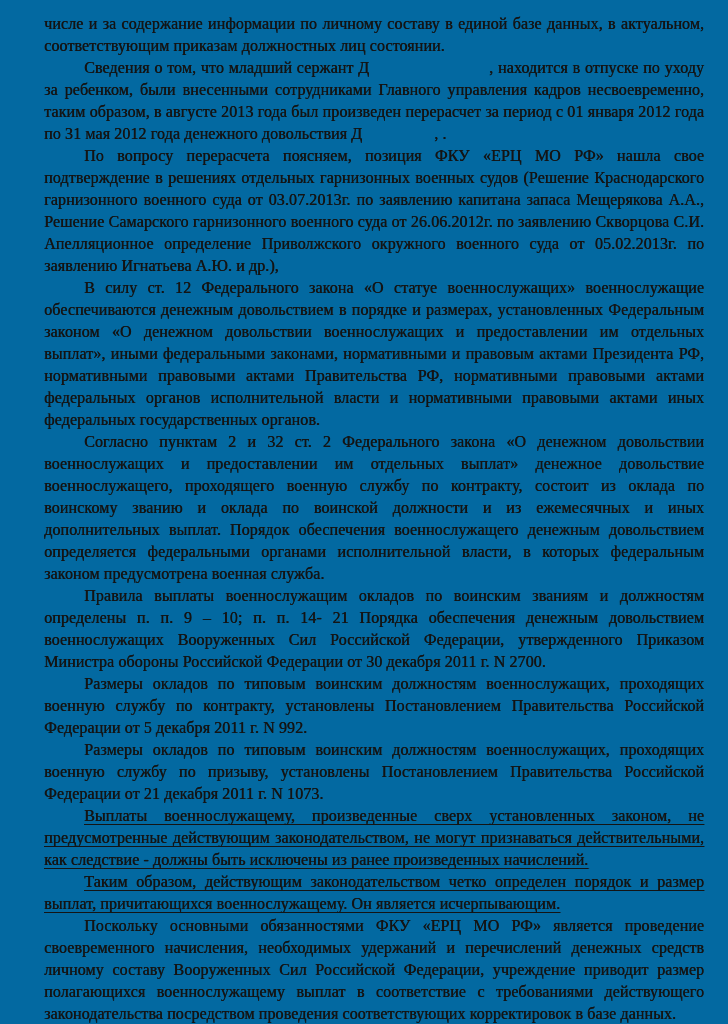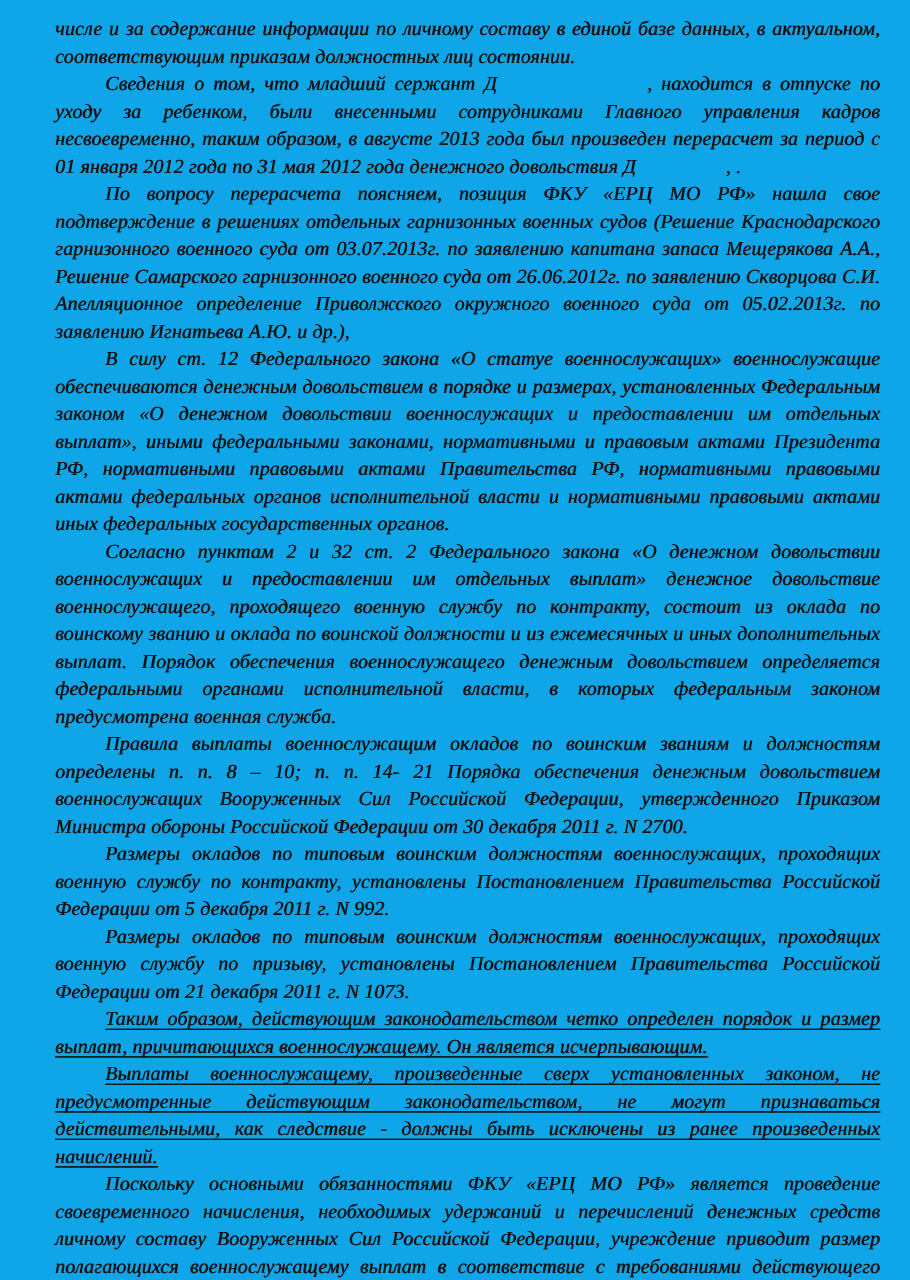--- a/index.html
+++ b/index.html
@@ -9,22 +9,21 @@
   }
   body {
     width: 728px;
     height: 1024px;
     overflow: hidden;
     position: relative;
   }
   .page {
     position: absolute;
     inset: 0;
-    background: #0ea5e9;
-    font-style: italic;
+    background: #0369a1;
   }
   .doc {
     position: absolute;
     left: 44px;
     top: 13px;
     width: 660px;
     font-family: "Liberation Serif", "DejaVu Serif", serif;
     font-size: 16px;
     line-height: 22px;
     color: #141414;
@@ -53,20 +52,20 @@
 </head>
 <body>
 
 <div class="page">
   <div class="doc">
       <p class="para"><span>числе и за содержание информации по личному составу в единой базе данных, в актуальном, соответствующим приказам должностных лиц состоянии.</span></p>
       <p class="para indent"><span>Сведения о том, что младший сержант Д</span><span class="gap" style="width: 120px;"></span><span>, находится в отпуске по уходу за ребенком, были внесенными сотрудниками Главного управления кадров несвоевременно, таким образом, в августе 2013 года был произведен перерасчет за период с 01 января 2012 года по 31 мая 2012 года денежного довольствия Д</span><span class="gap" style="width: 72px;"></span><span>, .</span></p>
       <p class="para indent"><span>По вопросу перерасчета поясняем, позиция ФКУ «ЕРЦ МО РФ» нашла свое подтверждение в решениях отдельных гарнизонных военных судов (Решение Краснодарского гарнизонного военного суда от 03.07.2013г. по заявлению капитана запаса Мещерякова А.А., Решение Самарского гарнизонного военного суда  от 26.06.2012г. по заявлению Скворцова С.И. Апелляционное определение Приволжского окружного военного суда от 05.02.2013г. по заявлению Игнатьева А.Ю. и др.),</span></p>
       <p class="para indent"><span>В силу ст. 12 Федерального закона «О статуе военнослужащих» военнослужащие обеспечиваются денежным довольствием в порядке и размерах, установленных Федеральным законом «О  денежном довольствии военнослужащих и  предоставлении им отдельных выплат», иными федеральными законами, нормативными и правовым актами Президента РФ, нормативными правовыми актами Правительства РФ, нормативными правовыми актами федеральных органов исполнительной власти и нормативными правовыми  актами иных федеральных государственных органов.</span></p>
       <p class="para indent"><span>Согласно пунктам 2 и 32 ст. 2 Федерального закона «О  денежном довольствии военнослужащих и предоставлении им отдельных выплат» денежное довольствие военнослужащего, проходящего военную службу по контракту, состоит из оклада по воинскому званию и оклада по воинской должности и из ежемесячных  и иных дополнительных выплат. Порядок обеспечения военнослужащего денежным довольствием определяется федеральными органами исполнительной власти, в которых федеральным законом предусмотрена военная служба.</span></p>
-      <p class="para indent"><span>Правила выплаты военнослужащим окладов по воинским званиям и должностям  определены п. п. 8 – 10; п. п. 14- 21 Порядка обеспечения денежным довольствием военнослужащих Вооруженных Сил Российской Федерации, утвержденного Приказом Министра обороны Российской Федерации от 30 декабря 2011 г. N 2700.</span></p>
+      <p class="para indent"><span>Правила выплаты военнослужащим окладов по воинским званиям и должностям  определены п. п. 9 – 10; п. п. 14- 21 Порядка обеспечения денежным довольствием военнослужащих Вооруженных Сил Российской Федерации, утвержденного Приказом Министра обороны Российской Федерации от 30 декабря 2011 г. N 2700.</span></p>
       <p class="para indent"><span>Размеры окладов по типовым воинским должностям военнослужащих, проходящих военную службу по контракту, установлены Постановлением Правительства Российской Федерации от 5 декабря 2011 г. N 992.</span></p>
       <p class="para indent"><span>Размеры окладов по типовым воинским должностям военнослужащих, проходящих военную службу по призыву, установлены Постановлением Правительства Российской Федерации от 21 декабря 2011 г. N 1073.</span></p>
+      <p class="para indent"><span class="u">Выплаты  военнослужащему,  произведенные  сверх  установленных  законом,  не предусмотренные действующим законодательством, не могут признаваться действительными, как следствие - должны быть исключены  из  ранее произведенных начислений.</span></p>
       <p class="para indent"><span class="u">Таким образом, действующим законодательством четко определен порядок и размер выплат, причитающихся военнослужащему. Он является исчерпывающим.</span></p>
-      <p class="para indent"><span class="u">Выплаты  военнослужащему,  произведенные  сверх  установленных  законом,  не предусмотренные действующим законодательством, не могут признаваться действительными, как следствие - должны быть исключены  из  ранее произведенных начислений.</span></p>
       <p class="para indent"><span>Поскольку   основными обязанностями ФКУ «ЕРЦ МО РФ» является проведение своевременного начисления, необходимых удержаний и  перечислений денежных средств  личному составу Вооруженных Сил Российской Федерации, учреждение приводит размер полагающихся военнослужащему  выплат  в  соответствие  с  требованиями  действующего  законодательства посредством проведения соответствующих корректировок в базе данных.</span></p>
     </div>
 </div>
 
 </body></html>

